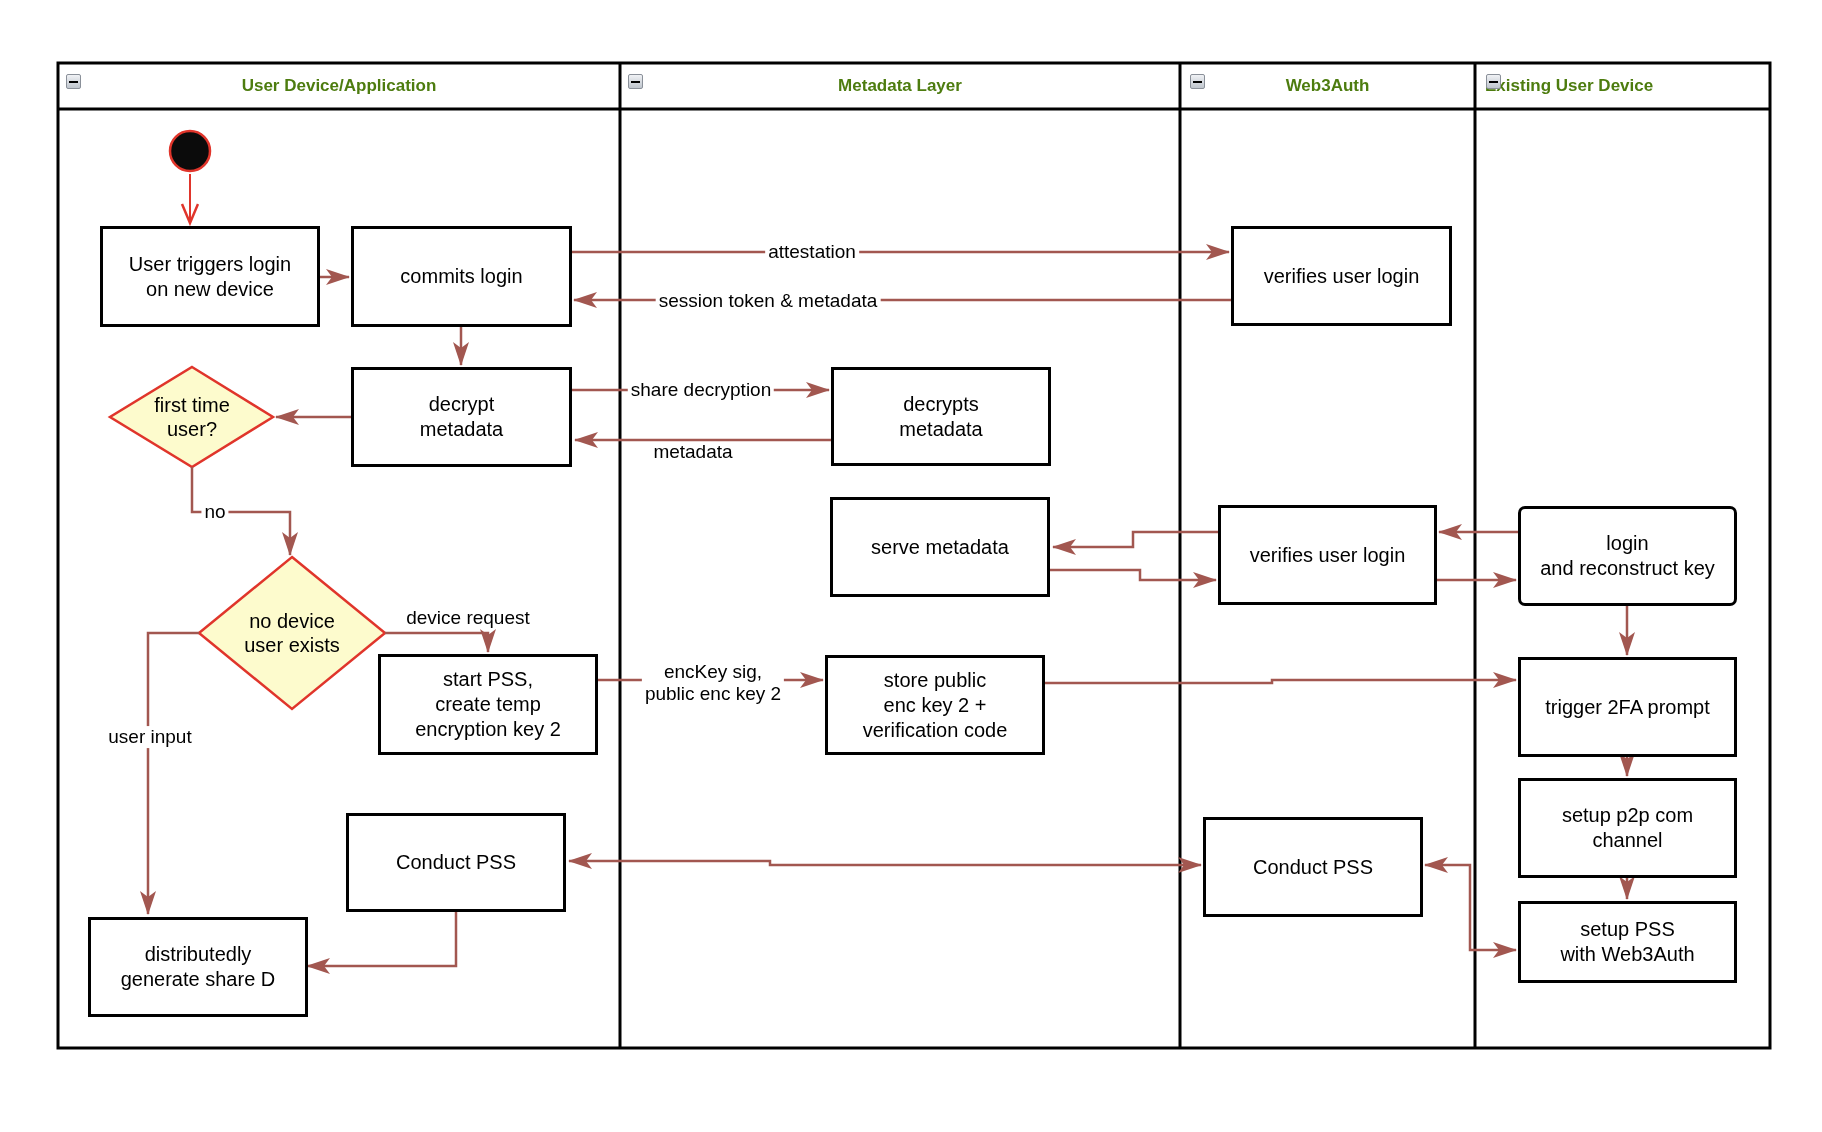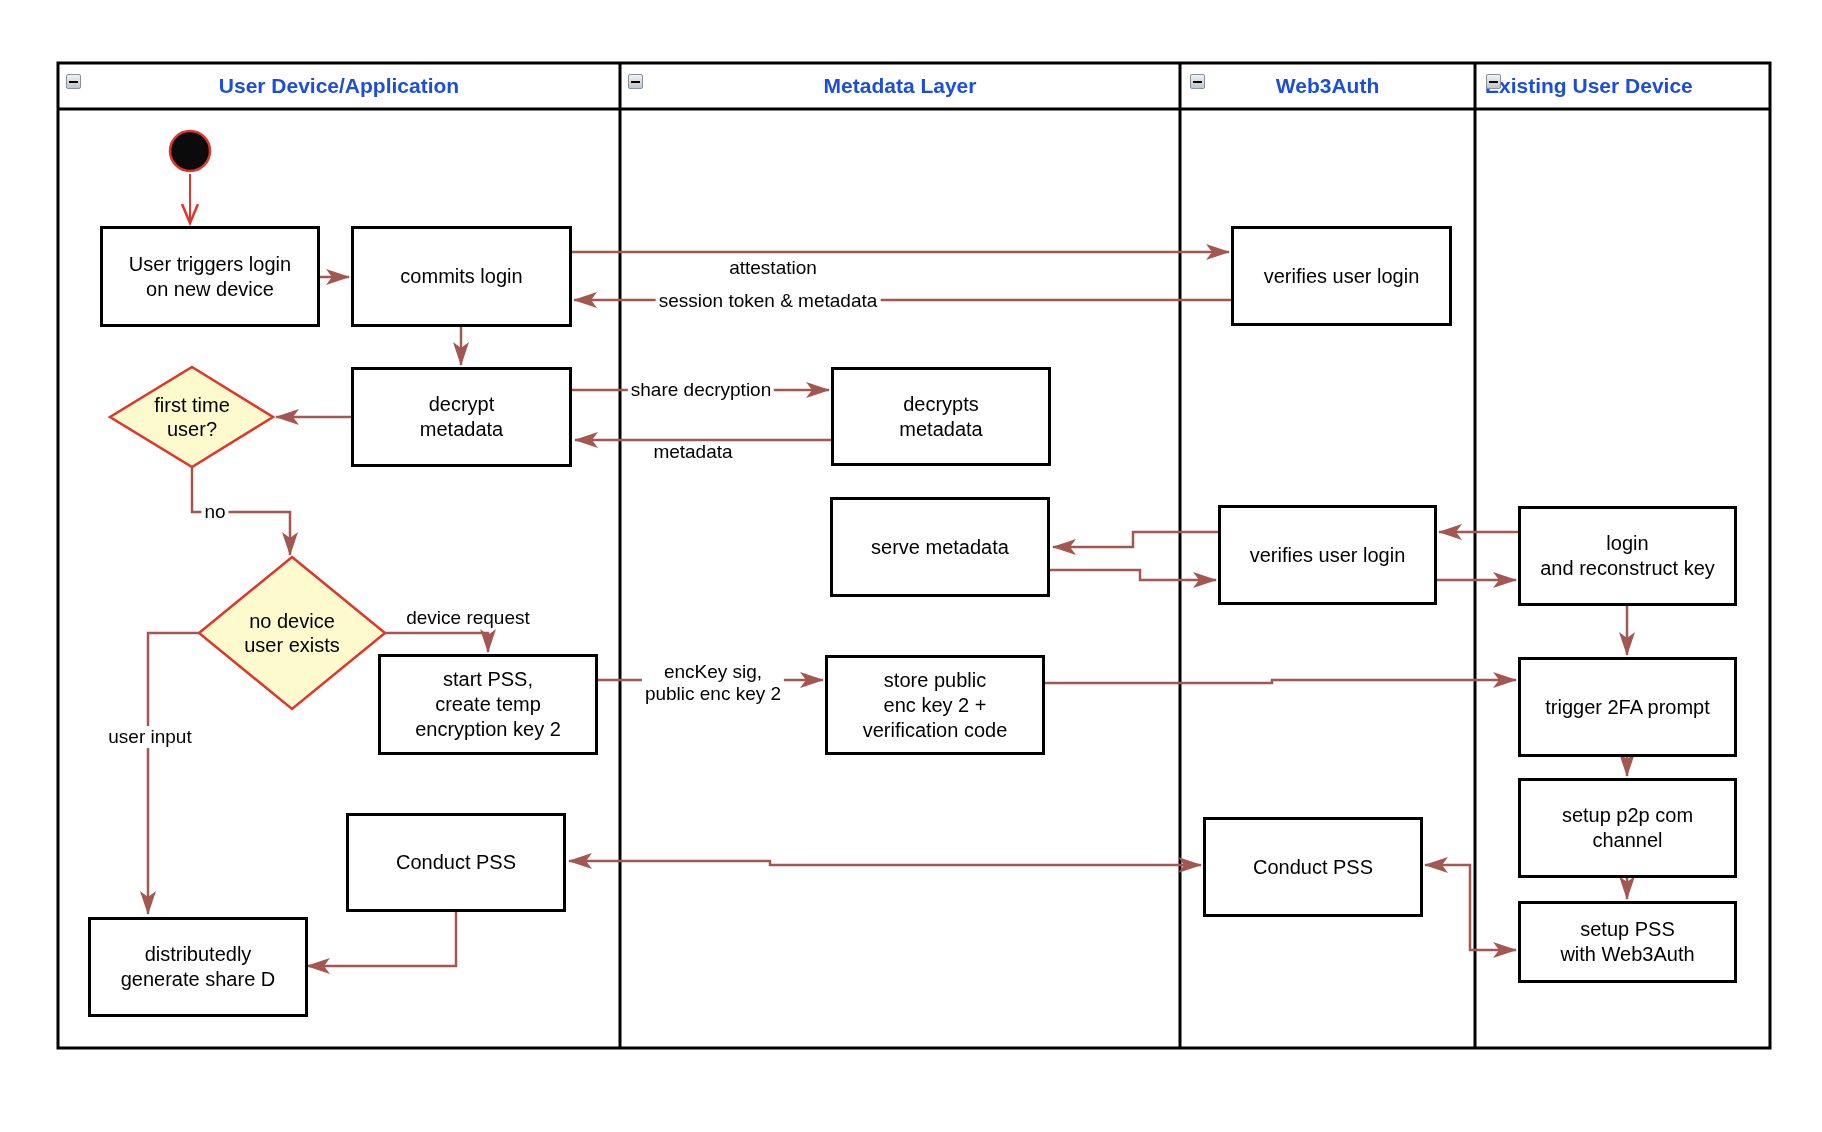--- a/index.html
+++ b/index.html
@@ -1,20 +1,20 @@
 <!DOCTYPE html>
 <html><head>
 <meta charset="utf-8">
 <style>
   html,body{margin:0;padding:0;background:#ffffff;}
   *{box-sizing:border-box;font-family:"Liberation Sans",sans-serif;}
   #canvas{position:relative;width:1822px;height:1132px;background:#fff;overflow:hidden;}
   #wires{position:absolute;left:0;top:0;z-index:1;}
   .lane-header{position:absolute;top:63px;height:46px;display:flex;align-items:center;
-    justify-content:center;font-weight:bold;font-size:21px;color:#1d4ed8;z-index:3;white-space:nowrap;}
+    justify-content:center;font-weight:bold;font-size:17px;color:#4d7c0f;z-index:3;white-space:nowrap;}
   .collapse{position:absolute;width:15px;height:15px;z-index:4;
     background:linear-gradient(#f0f2f5,#bfc5cd);border:1.5px solid #8a9099;border-radius:2px;
     display:flex;align-items:center;justify-content:center;}
   .collapse .bar{width:9px;height:2px;background:#000;}
   .node{position:absolute;background:#ffffff;border:3px solid #000;display:flex;align-items:center;
     justify-content:center;text-align:center;font-size:20px;line-height:1.25;color:#000;
     white-space:pre-line;z-index:2;padding:2px;}
   .dtext{position:absolute;transform:translate(-50%,-50%);text-align:center;font-size:20px;
     line-height:1.2;color:#000000;white-space:pre-line;z-index:2;}
   .elabel{position:absolute;transform:translate(-50%,-50%);text-align:center;font-size:19px;
@@ -118,29 +118,29 @@
 metadata</div>
   <div class="node" style="left:830px;top:497px;width:220px;height:100px;">serve metadata</div>
   <div class="node" style="left:825px;top:655px;width:220px;height:100px;">store public
 enc key 2 +
 verification code</div>
 
   <div class="node" style="left:1231px;top:226px;width:221px;height:100px;">verifies user login</div>
   <div class="node" style="left:1218px;top:505px;width:219px;height:100px;">verifies user login</div>
   <div class="node" style="left:1203px;top:817px;width:220px;height:100px;">Conduct PSS</div>
 
-  <div class="node" style="left:1518px;top:506px;width:219px;height:100px;">login
+  <div class="node" style="left:1518px;top:506px;width:219px;height:100px;border-radius:7px;">login
 and reconstruct key</div>
   <div class="node" style="left:1518px;top:657px;width:219px;height:100px;">trigger 2FA prompt</div>
   <div class="node" style="left:1518px;top:778px;width:219px;height:100px;">setup p2p com
 channel</div>
   <div class="node" style="left:1518px;top:901px;width:219px;height:82px;text-align:center;">setup PSS
 with Web3Auth</div>
 
-  <div class="elabel" style="left:773px;top:252px;margin-top:16px;">attestation</div>
+  <div class="elabel" style="left:812px;top:252px;">attestation</div>
   <div class="elabel" style="left:768px;top:301px;">session token &amp; metadata</div>
   <div class="elabel" style="left:701px;top:390px;">share decryption</div>
   <div class="elabel nobg" style="left:693px;top:452px;">metadata</div>
   <div class="elabel" style="left:215px;top:512px;">no</div>
   <div class="elabel nobg" style="left:468px;top:618px;">device request</div>
   <div class="elabel" style="left:150px;top:737px;">user input</div>
   <div class="elabel" style="left:713px;top:683px;">encKey sig,
 public enc key 2</div>
 
 </div>

